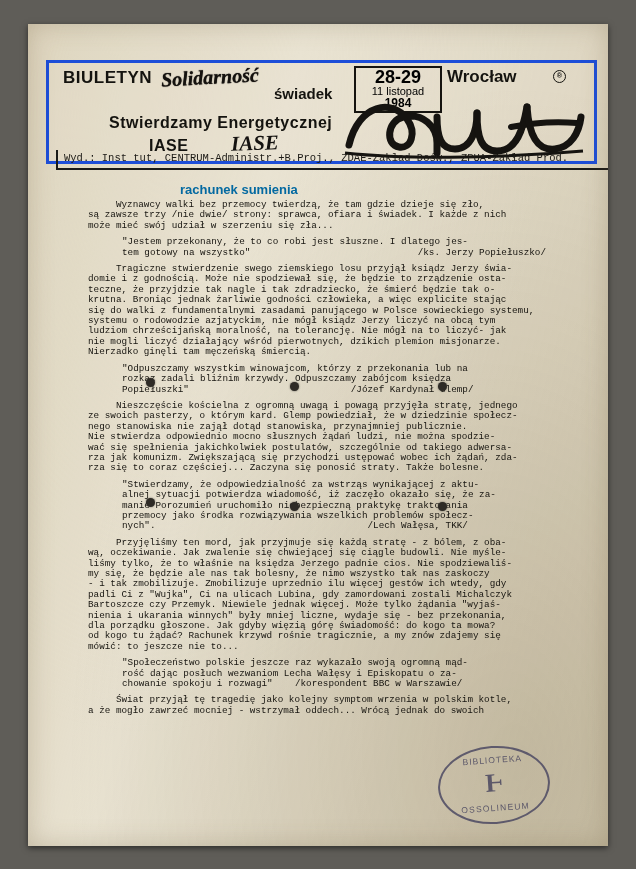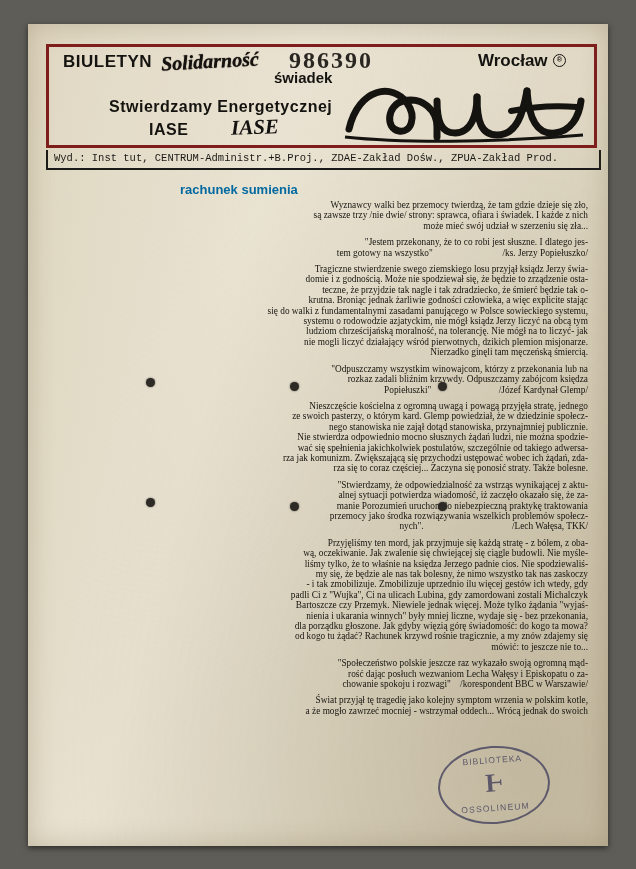--- a/index.html
+++ b/index.html
@@ -24,23 +24,23 @@
     background:
       radial-gradient(ellipse at 20% 10%, rgba(255,255,255,.45), rgba(0,0,0,0) 60%),
       radial-gradient(ellipse at 85% 90%, rgba(120,105,70,.22), rgba(0,0,0,0) 65%),
       linear-gradient(105deg, rgba(205,190,155,.35) 0%, rgba(0,0,0,0) 35%, rgba(180,165,130,.28) 100%);
     pointer-events:none;
     mix-blend-mode:multiply;
   }
   
   .masthead{
     position:absolute;
-    left:18px; top:20px;
+    left:18px; top:36px;
     width:545px; height:98px;
-    border:3px solid #7f1d1d;
+    border:3px solid #1d4ed8;
     background:rgba(233,227,210,.2);
   }
   .mh-l1,.mh-l2,.mh-l3,.mh-l4{
     position:absolute;
     font-family:"Liberation Sans", sans-serif;
     font-weight:bold;
     color:#14130f;
     letter-spacing:.5px;
   }
   .mh-l1{ left:14px; top:5px; font-size:17px;}
@@ -71,61 +71,60 @@
     width:84px; height:43px;
     border:2px solid #15130f;
     text-align:center;
   }
   .issue-no{ font-family:"Liberation Sans", sans-serif; font-weight:bold; font-size:18px; line-height:17px; margin-top:1px;}
   .issue-date{ font-family:"Liberation Sans", sans-serif; font-size:11px; line-height:11px;}
   .issue-year{ font-family:"Liberation Sans", sans-serif; font-size:12px; font-weight:bold; line-height:12px;}
   .city{
     position:absolute; left:398px; top:4px;
     font-family:"Liberation Sans", sans-serif;
-    font-weight:bold; font-size:17px; color:#14130f;margin-left:31px;
+    font-weight:bold; font-size:17px; color:#14130f;
   }
   .reg-mark{
     position:absolute; left:504px; top:7px;
     width:11px;height:11px;border:1.5px solid #14130f;border-radius:50%;
     font-size:8px;line-height:9px;text-align:center;
   }
   .aut-logo{
     position:absolute; left:292px; top:34px;
     width:245px; height:62px;
   }
   .iase{
     position:absolute; left:182px; top:68px;
     font-family:"Liberation Serif", serif;
     font-weight:bold; font-style:italic; font-size:21px;
     color:#141210; transform:rotate(-2deg);
   }
   .mh-footer{
-    position:absolute; left:18px; top:126px;
+    position:absolute; left:28px; top:126px;
     width:545px; height:18px;
     border:2px solid #1a1a18; border-top:none;
     font-size:10.5px; line-height:17px;
     padding-left:6px; color:#1c1a16;
     white-space:nowrap;
   }
   
   .doc-title{
     position:absolute; left:152px; top:158px;
     font-family:"Liberation Sans", sans-serif;
     font-weight:bold; font-size:13px; color:#0369a1;
   }
   #body{
     position:absolute;
     left:60px; top:176px;
     width:500px;
-    font-family:Liberation Serif, serif;
+    font-family:Liberation Mono, monospace;
     font-size:9.3px;
     line-height:10.4px;
     color:#16140f;
     white-space:pre-wrap;
-    text-align:right;
   }
   .para{ margin:0 0 6px 0; }
   .quote{ margin:0 0 6px 0; padding-left:34px; }
   
   .punch{
     position:absolute;
     width:9px;height:9px;border-radius:50%;
     background:#2e2b26;
     box-shadow:0 0 2px rgba(0,0,0,.6);
   }
@@ -162,23 +161,27 @@
   }
 </style>
 </head>
 <body>
 
 <div id="sheet">
 
   <div class="masthead">
     <div class="mh-l1">BIULETYN</div>
     <div class="solidarnosc">Solidarność</div>
-    <div class="stamp-num">986390</div>
     <div class="zakladow">świadek</div>
 
+    <div class="issue-box">
+      <div class="issue-no">28-29</div>
+      <div class="issue-date">11 listopad</div>
+      <div class="issue-year">1984</div>
+    </div>
 
     <div class="city">Wrocław</div>
     <div class="reg-mark">®</div>
 
     <div class="mh-l3">Stwierdzamy Energetycznej</div>
     <div class="mh-l4">IASE</div>
     <div class="iase">IASE</div>
 
     <svg class="aut-logo" viewBox="0 0 245 62">
       <path d="M8 48 C18 6, 52 2, 66 22 C76 36, 70 52, 58 50 C44 48, 46 24, 62 20 C82 15, 96 30, 96 46 L96 56" fill="none" stroke="#151310" stroke-width="7" stroke-linecap="round"></path>

